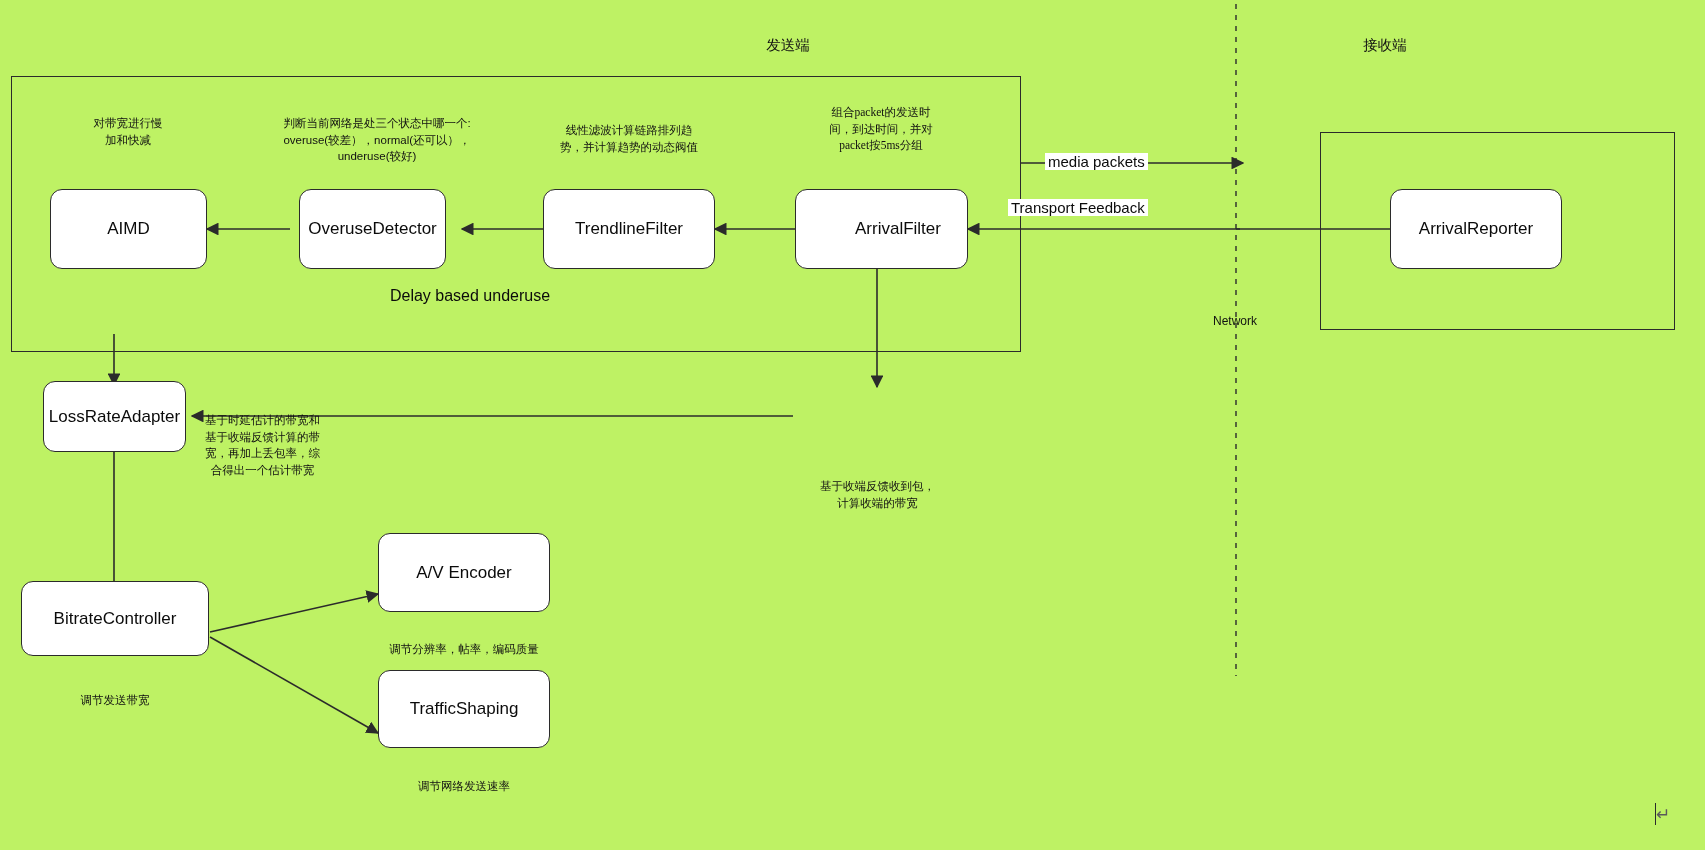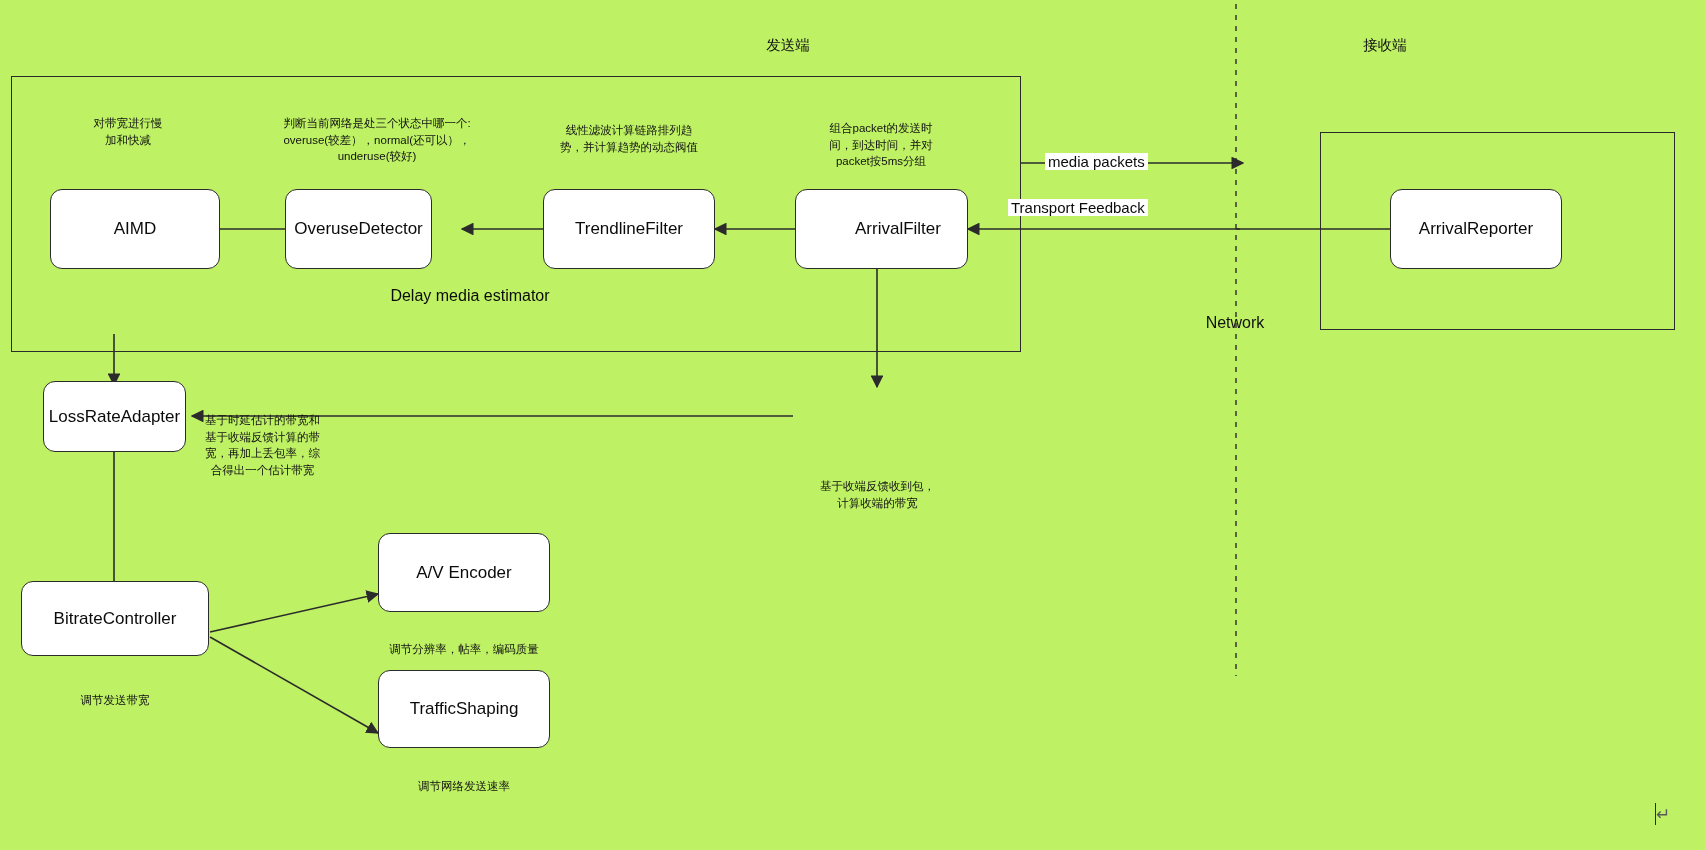--- a/index.html
+++ b/index.html
@@ -120,48 +120,48 @@
 
     <line x1="210" y1="632" x2="378" y2="594" stroke="#2b2b2b" stroke-width="1.6" marker-end="url(#arrow)"></line>
 
     <line x1="210" y1="637" x2="378" y2="733" stroke="#2b2b2b" stroke-width="1.6" marker-end="url(#arrow)"></line>
 
     <line x1="1236" y1="4" x2="1236" y2="676" stroke="#2b2b2b" stroke-width="1.4" stroke-dasharray="5 6"></line>
   </svg>
 
   <div class="title" style="left:728px;top:36px;width:120px;">发送端</div>
   <div class="title" style="left:1325px;top:36px;width:120px;">接收端</div>
-  <div class="title" style="left:1175px;top:314px;width:120px;font-size:16px;">Network</div>
+  <div class="title" style="left:1175px;top:314px;width:120px;font-size:12px;">Network</div>
 
   <div class="container" style="left:11px;top:76px;width:1010px;height:276px;"></div>
-  <div class="container-label" style="left:320px;top:287px;width:300px;">Delay media estimator</div>
+  <div class="container-label" style="left:320px;top:287px;width:300px;">Delay based underuse</div>
 
   <div class="container" style="left:1320px;top:132px;width:355px;height:198px;"></div>
 
-  <div class="node" style="left:50px;top:189px;width:170px;height:80px;">AIMD</div>
-  <div class="node" style="left:285px;top:189px;width:147px;height:80px;">OveruseDetector</div>
+  <div class="node" style="left:50px;top:189px;width:157px;height:80px;">AIMD</div>
+  <div class="node" style="left:299px;top:189px;width:147px;height:80px;">OveruseDetector</div>
   <div class="node" style="left:543px;top:189px;width:172px;height:80px;">TrendlineFilter</div>
   <div class="node" style="left:795px;top:189px;width:173px;height:80px;padding-left:33px;">ArrivalFilter</div>
 
   <div class="node" style="left:1390px;top:189px;width:172px;height:80px;">ArrivalReporter</div>
 
   <div class="node" style="left:43px;top:381px;width:143px;height:71px;">LossRateAdapter</div>
 
   <div class="node" style="left:21px;top:581px;width:188px;height:75px;">BitrateController</div>
   <div class="node" style="left:378px;top:533px;width:172px;height:79px;">A/V Encoder</div>
   <div class="node" style="left:378px;top:670px;width:172px;height:78px;text-align:center;">TrafficShaping</div>
 
   <div class="note" style="left:43px;top:115px;width:170px;">对带宽进行慢
 加和快减</div>
   <div class="note" style="left:232px;top:115px;width:290px;">判断当前网络是处三个状态中哪一个:
 overuse(较差），normal(还可以），
 underuse(较好)</div>
   <div class="note" style="left:519px;top:122px;width:220px;">线性滤波计算链路排列趋
 势，并计算趋势的动态阀值</div>
-  <div class="note" style="left:795px;top:120px;width:172px;">组合packet的发送时
+  <div class="note" style="left:795px;top:104px;width:172px;font-family:Liberation Serif, serif;">组合packet的发送时
 间，到达时间，并对
 packet按5ms分组</div>
   <div class="note" style="left:190px;top:412px;width:145px;">基于时延估计的带宽和
 基于收端反馈计算的带
 宽，再加上丢包率，综
 合得出一个估计带宽</div>
   <div class="note" style="left:795px;top:478px;width:165px;">基于收端反馈收到包，
 计算收端的带宽</div>
   <div class="note" style="left:25px;top:692px;width:180px;">调节发送带宽</div>
   <div class="note" style="left:358px;top:641px;width:212px;">调节分辨率，帖率，编码质量</div>

